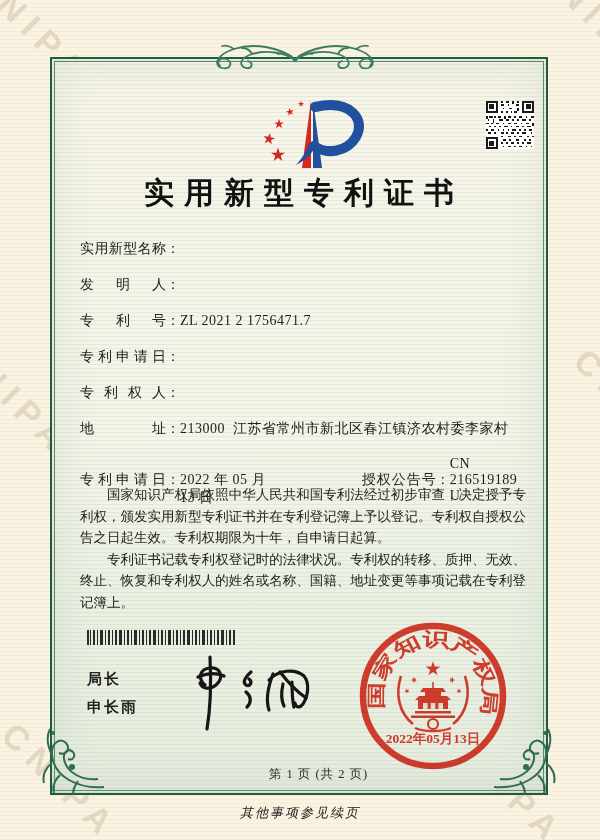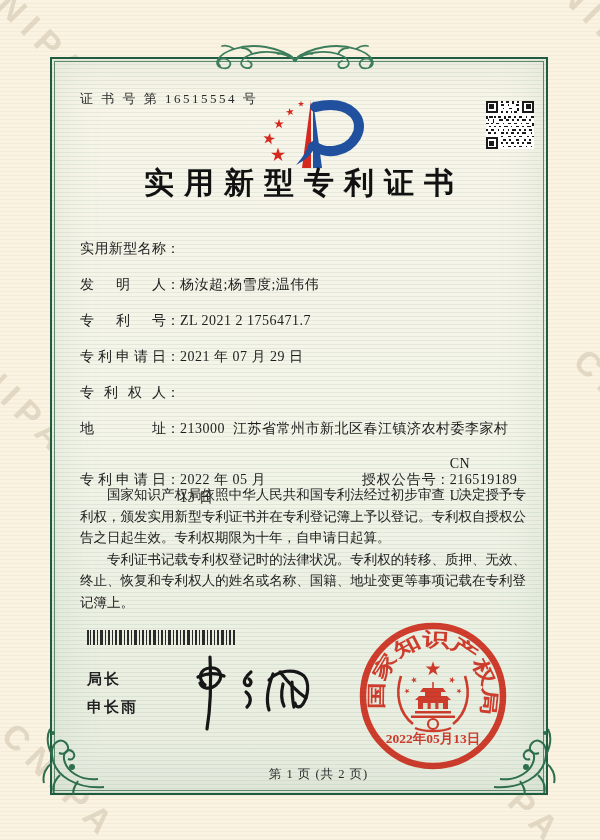--- a/index.html
+++ b/index.html
@@ -24,21 +24,21 @@
     background:
       repeating-linear-gradient(0deg, rgba(120,165,130,0.14) 0 1px, transparent 1px 4px),
       linear-gradient(180deg,#f8f5e9 0%,#f4f4e9 52%,#ebf0e3 76%,#e7ecdf 100%);
     box-shadow: inset 0 0 46px rgba(140,175,145,0.22);
   }
   .sheet::before{
     content:""; position:absolute; inset:2px; border:1px solid #5d8a6d; pointer-events:none;
   }
   .abs{position:absolute;}
   .certno{left:28px; top:31px; font-size:13px; letter-spacing:2.5px; color:#2b2b2b;}
-  .title{left:0; right:0; top:104px; text-align:center;}
+  .title{left:0; right:0; top:114px; text-align:center;}
   .title span{font-size:30px; font-weight:bold; letter-spacing:10px; margin-right:-10px; color:#111;}
   .fields{left:28px; top:181px; right:24px;}
   .frow{display:flex; align-items:baseline; height:22px; margin-bottom:14px; font-size:14px;}
   .flabel{display:inline-block; width:86px; text-align:justify; text-align-last:justify; color:#222; flex:none;}
   .fcolon{flex:none; color:#222;}
   .fvalue{white-space:pre-wrap; letter-spacing:0.5px; color:#1d1d1d;}
   .fgroup2{display:flex; align-items:center; margin-left:80px;}
   .fgroup2 .flabel{width:74px;}
   .paras{left:28px; top:425px; width:446px; font-size:13.5px; line-height:21.5px;
          color:#222; text-align:justify;}
@@ -97,21 +97,20 @@
       <g transform="translate(72,0) scale(-1,1)" fill="none" stroke="#2e6e4e" stroke-width="2">
         <path d="M66,64 C40,66 16,54 14,32 C13,20 22,14 28,20 C33,26 28,33 21,30"></path>
         <path d="M60,56 C42,58 28,48 26,36 C25,28 31,25 35,29 C38,33 35,38 30,36"></path>
         <path d="M14,32 C10,24 8,14 12,6 M14,40 C8,44 4,52 6,60 M22,52 C16,58 14,64 16,70"></path>
         <path d="M40,58 C36,64 34,68 36,72"></path>
         <circle cx="34" cy="44" r="3" fill="#2e6e4e" stroke="none"></circle>
         <circle cx="15" cy="10" r="2" fill="#2e6e4e" stroke="none"></circle>
       </g>
     </svg>
 
-    <div class="abs certno">证 书 号 第 16515554 号</div>
 
     <svg class="abs" style="left:202px; top:35px;" width="118" height="82" viewBox="0 0 118 82">
       <defs>
         <path id="star" d="M0,-10 L2.25,-3.09 L9.51,-3.09 L3.63,1.18 L5.88,8.09 L0,3.82 L-5.88,8.09 L-3.63,1.18 L-9.51,-3.09 L-2.25,-3.09 Z"></path>
       </defs>
       <path d="M57,6 L48,74 L57,74 Z" fill="#d5281e"></path>
       <path d="M59,6 L59,74 L68,74 Z" fill="#20509e"></path>
       <path d="M61,13 C97,5 112,26 102,43 C93,58 73,61 60,52" fill="none" stroke="#20509e" stroke-width="10" stroke-linecap="round"></path>
       <path d="M62,51 C58,60 52,66 42,71 C50,62 53,56 55,49 Z" fill="#20509e"></path>
       <g fill="#d5281e">
@@ -151,31 +150,29 @@
     </div>
 
     <div class="abs fields">
       <div class="frow">
         <span class="flabel">实用新型名称</span>
           <span class="fcolon">：</span>
       </div>
       <div class="frow">
         <span class="flabel">发明人</span>
           <span class="fcolon">：</span>
-        <span class="fvalue">杨汝超;杨雪度;温伟伟</span>
       </div>
       <div class="frow">
         <span class="flabel">专利号</span>
           <span class="fcolon">：</span>
         <span class="fvalue">ZL 2021 2 1756471.7</span>
       </div>
       <div class="frow">
         <span class="flabel">专利申请日</span>
           <span class="fcolon">：</span>
-        <span class="fvalue">2021 年 07 月 29 日</span>
       </div>
       <div class="frow">
         <span class="flabel">专利权人</span>
           <span class="fcolon">：</span>
       </div>
       <div class="frow">
         <span class="flabel">地址</span>
           <span class="fcolon">：</span>
         <span class="fvalue">213000  江苏省常州市新北区春江镇济农村委李家村</span>
       </div>
@@ -247,14 +244,15 @@
         <path d="M44,56 C38,74 42,93 56,104" fill="none" stroke="#e23222" stroke-width="2.6"></path>
         <path d="M108,56 C114,74 110,93 96,104" fill="none" stroke="#e23222" stroke-width="2.6"></path>
         <path d="M58,108 C66,112 86,112 94,108" fill="none" stroke="#e23222" stroke-width="2.4"></path>
       </g>
       <text x="76" y="123" text-anchor="middle" font-size="13.5" font-weight="bold" fill="#e23222" font-family="Liberation Serif, serif">2022年05月13日</text>
     </svg>
 
     <div class="abs pagenum">第 1 页 (共 2 页)</div>
   </div>
 
+  <div class="contnote">其他事项参见续页</div>
 
 </div>
 
 </body></html>

